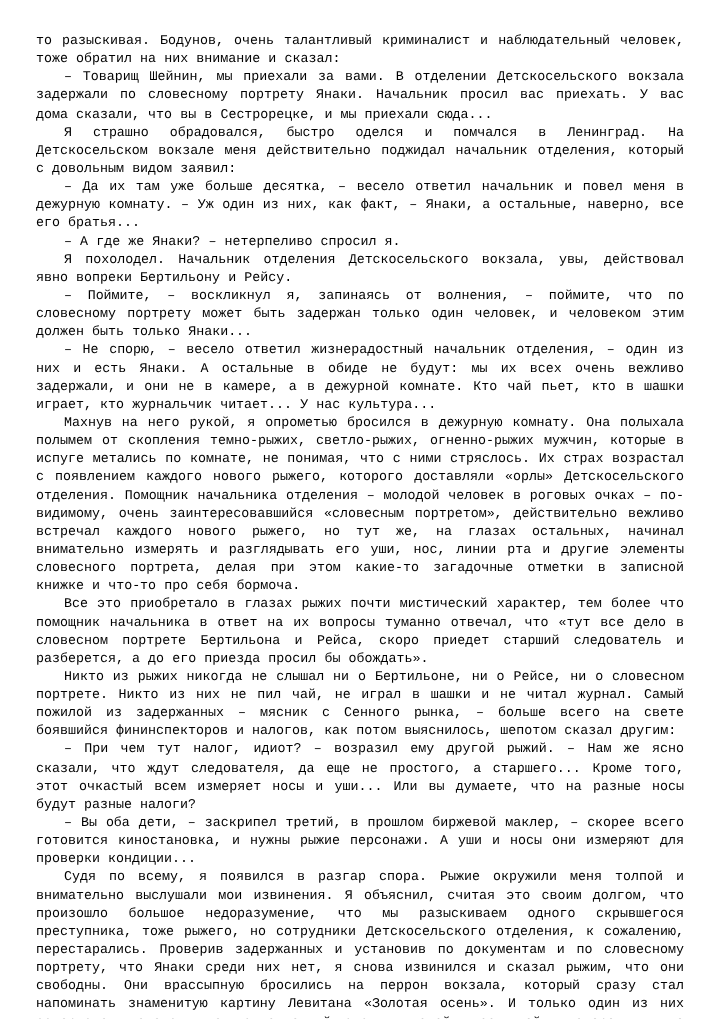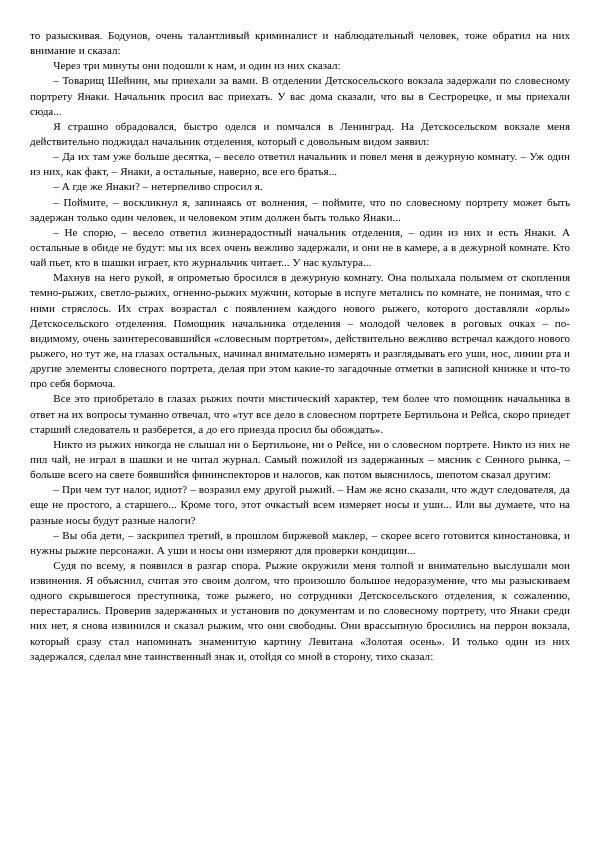--- a/index.html
+++ b/index.html
@@ -12,45 +12,46 @@
     height: 849px;
     font-family: "Liberation Serif", serif;
     color: #000000;
   }
   .page {
     box-sizing: border-box;
     width: 600px;
     height: 746px;
     padding: 28px 30px 20px 30px;
     background: #ffffff;
+    font-family: Liberation Mono, monospace;
   }
   .doc-body p {
     margin: 0;
     font-size: 11.1px;
     line-height: 1.365;
     text-align: justify;
     text-indent: 2.1em;
     hyphens: manual;
     word-spacing: 0.01em;
   }
   .doc-body p.noindent {
     text-indent: 0;
   }
 </style>
 </head>
 <body>
 
 <div class="page">
   <div class="doc-body">
     <p class="noindent">то разыскивая. Бодунов, очень талантливый криминалист и наблюдательный человек, тоже обратил на них внимание и сказал:</p>
-    <p>Через три минуты они подошли к нам, и один из них сказал:</p>
     <p>– Товарищ Шейнин, мы приехали за вами. В отделении Детскосельского вокзала задержали по словесному портрету Янаки. Начальник просил вас приехать. У вас дома сказали, что вы в Сестрорецке, и мы приехали сюда...</p>
     <p>Я страшно обрадовался, быстро оделся и помчался в Ленинград. На Детскосельском вокзале меня действительно поджидал начальник отделения, который с довольным видом заявил:</p>
     <p>– Да их там уже больше десятка, – весело ответил начальник и повел меня в дежурную комнату. – Уж один из них, как факт, – Янаки, а остальные, наверно, все его братья...</p>
     <p>– А где же Янаки? – нетерпеливо спросил я.</p>
+    <p>Я похолодел. Начальник отделения Детскосельского вокзала, увы, действовал явно вопреки Бертильону и Рейсу.</p>
     <p>– Поймите, – воскликнул я, запинаясь от волнения, – поймите, что по словесному портрету может быть задержан только один человек, и человеком этим должен быть только Янаки...</p>
     <p>– Не спорю, – весело ответил жизнерадостный начальник отделения, – один из них и есть Янаки. А остальные в обиде не будут: мы их всех очень вежливо задержали, и они не в камере, а в дежурной комнате. Кто чай пьет, кто в шашки играет, кто журнальчик читает... У нас культура...</p>
     <p>Махнув на него рукой, я опрометью бросился в дежурную комнату. Она полыхала полымем от скопления темно-рыжих, светло-рыжих, огненно-рыжих мужчин, которые в испуге метались по комнате, не понимая, что с ними стряслось. Их страх возрастал с появлением каждого нового рыжего, которого доставляли «орлы» Детскосельского отделения. Помощник начальника отделения – молодой человек в роговых очках – по-видимому, очень заинтересовавшийся «словесным портретом», действительно вежливо встречал каждого нового рыжего, но тут же, на глазах остальных, начинал внимательно измерять и разглядывать его уши, нос, линии рта и другие элементы словесного портрета, делая при этом какие-то загадочные отметки в записной книжке и что-то про себя бормоча.</p>
     <p>Все это приобретало в глазах рыжих почти мистический характер, тем более что помощник начальника в ответ на их вопросы туманно отвечал, что «тут все дело в словесном портрете Бертильона и Рейса, скоро приедет старший следователь и разберется, а до его приезда просил бы обождать».</p>
     <p>Никто из рыжих никогда не слышал ни о Бертильоне, ни о Рейсе, ни о словесном портрете. Никто из них не пил чай, не играл в шашки и не читал журнал. Самый пожилой из задержанных – мясник с Сенного рынка, – больше всего на свете боявшийся фининспекторов и налогов, как потом выяснилось, шепотом сказал другим:</p>
     <p>– При чем тут налог, идиот? – возразил ему другой рыжий. – Нам же ясно сказали, что ждут следователя, да еще не простого, а старшего... Кроме того, этот очкастый всем измеряет носы и уши... Или вы думаете, что на разные носы будут разные налоги?</p>
     <p>– Вы оба дети, – заскрипел третий, в прошлом биржевой маклер, – скорее всего готовится киностановка, и нужны рыжие персонажи. А уши и носы они измеряют для проверки кондиции...</p>
     <p>Судя по всему, я появился в разгар спора. Рыжие окружили меня толпой и внимательно выслушали мои извинения. Я объяснил, считая это своим долгом, что произошло большое недоразумение, что мы разыскиваем одного скрывшегося преступника, тоже рыжего, но сотрудники Детскосельского отделения, к сожалению, перестарались. Проверив задержанных и установив по документам и по словесному портрету, что Янаки среди них нет, я снова извинился и сказал рыжим, что они свободны. Они врассыпную бросились на перрон вокзала, который сразу стал напоминать знаменитую картину Левитана «Золотая осень». И только один из них задержался, сделал мне таинственный знак и, отойдя со мной в сторону, тихо сказал:</p>
   </div>
 </div>

